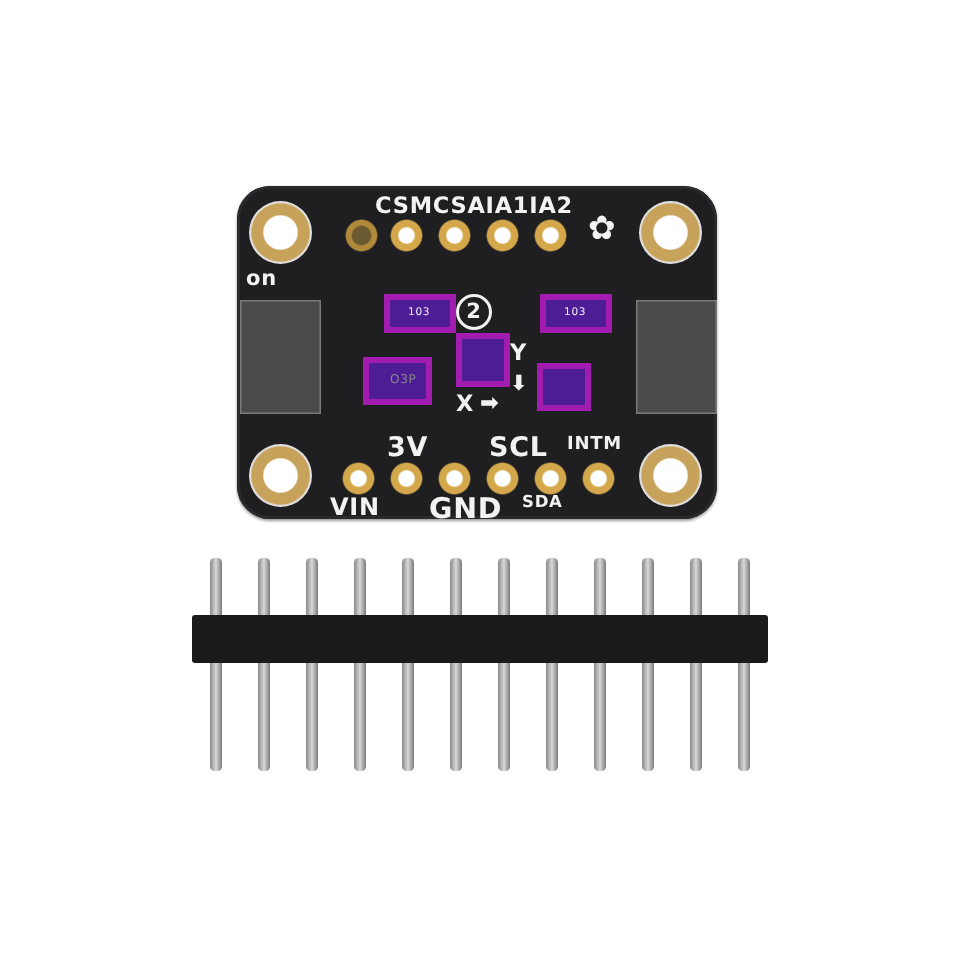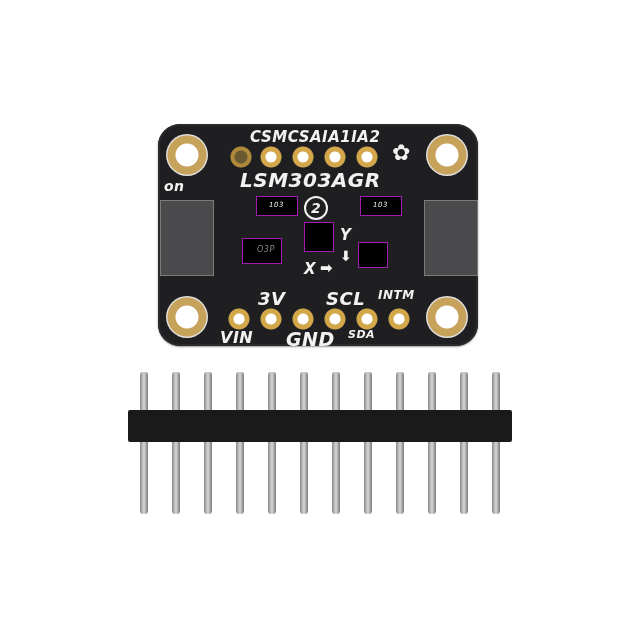--- a/index.html
+++ b/index.html
@@ -1,23 +1,23 @@
 <!DOCTYPE html>
 <html><head>
 <meta charset="utf-8">
 <style>
   html,body{margin:0;padding:0;}
   body{width:640px;height:640px;background:#ffffff;position:relative;overflow:hidden;font-family:"DejaVu Sans",sans-serif;}
   .scene{position:absolute;left:0;top:0;width:640px;height:640px;}
-  .board{position:absolute;left:158px;top:124px;width:320px;height:222px;background:#1f1f21;border-radius:22px;box-shadow:0 1px 2px rgba(0,0,0,.4), inset 0 0 0 2px #2a2a2c;font-style:italic;}
+  .board{position:absolute;left:158px;top:124px;width:320px;height:222px;background:#1f1f21;border-radius:22px;box-shadow:0 1px 2px rgba(0,0,0,.4), inset 0 0 0 2px #2a2a2c;}
   .mount{position:absolute;width:42px;height:42px;border-radius:50%;background:radial-gradient(circle,#fff 0 11px,#c7a25a 12px 19px,#e0e0e0 20px 21px);}
   .pad{position:absolute;width:22px;height:22px;border-radius:50%;background:radial-gradient(circle,#fff 0 5px,#d4a84a 6px 10px,#2a2a2a 11px);}
   .pad.dim{background:radial-gradient(circle,#6a5a30 0 6px,#b08a3a 7px 10px,#2a2a2a 11px);}
   .silk{position:absolute;color:#f2f2f2;font-weight:bold;white-space:nowrap;letter-spacing:0.5px;}
-  .chip{position:absolute;background:#000000;border:1px solid #a21caf;}
+  .chip{position:absolute;background:#4c1d95;border:4px solid #a21caf;}
   .conn{position:absolute;background:#4a4a4c;border:1px solid #7a7a7a;}
   .header{position:absolute;left:128px;top:410px;width:384px;height:32px;background:#1a1a1a;border-radius:2px;}
   .pin{position:absolute;width:8px;background:linear-gradient(90deg,#8a8a8a,#d8d8d8 50%,#7a7a7a);border-radius:3px;}
 </style>
 </head>
 <body>
 
 <div class="scene">
   <div class="board">
     <div class="mount" style="left:8px;top:10px"></div>
@@ -27,21 +27,20 @@
 
     <div class="silk" style="left:92px;top:4px;font-size:15px">CSMCSAIA1IA2</div>
     <div class="pad dim" style="left:72px;top:22px"></div>
     <div class="pad" style="left:102px;top:22px"></div>
     <div class="pad" style="left:134px;top:22px"></div>
     <div class="pad" style="left:166px;top:22px"></div>
     <div class="pad" style="left:198px;top:22px"></div>
     <div class="silk" style="left:234px;top:16px;font-size:22px">✿</div>
 
     <div class="silk" style="left:6px;top:54px;font-size:14px">on</div>
-    <div class="silk" style="left:82px;top:44px;font-size:20px">LSM303AGR</div>
     <div class="silk" style="left:146px;top:72px;width:20px;height:20px;border:2px solid #f2f2f2;border-radius:50%;text-align:center;font-size:14px;line-height:20px">2</div>
 
     <div class="conn" style="left:2px;top:76px;width:52px;height:74px"></div>
     <div class="conn" style="left:266px;top:76px;width:52px;height:74px"></div>
 
     <div class="chip" style="left:98px;top:72px;width:40px;height:18px">
         <span class="silk" style="font-size:7px;left:12px;top:4px;font-weight:normal">103</span>
       </div>
     <div class="chip" style="left:202px;top:72px;width:40px;height:18px">
         <span class="silk" style="font-size:7px;left:12px;top:4px;font-weight:normal">103</span>

